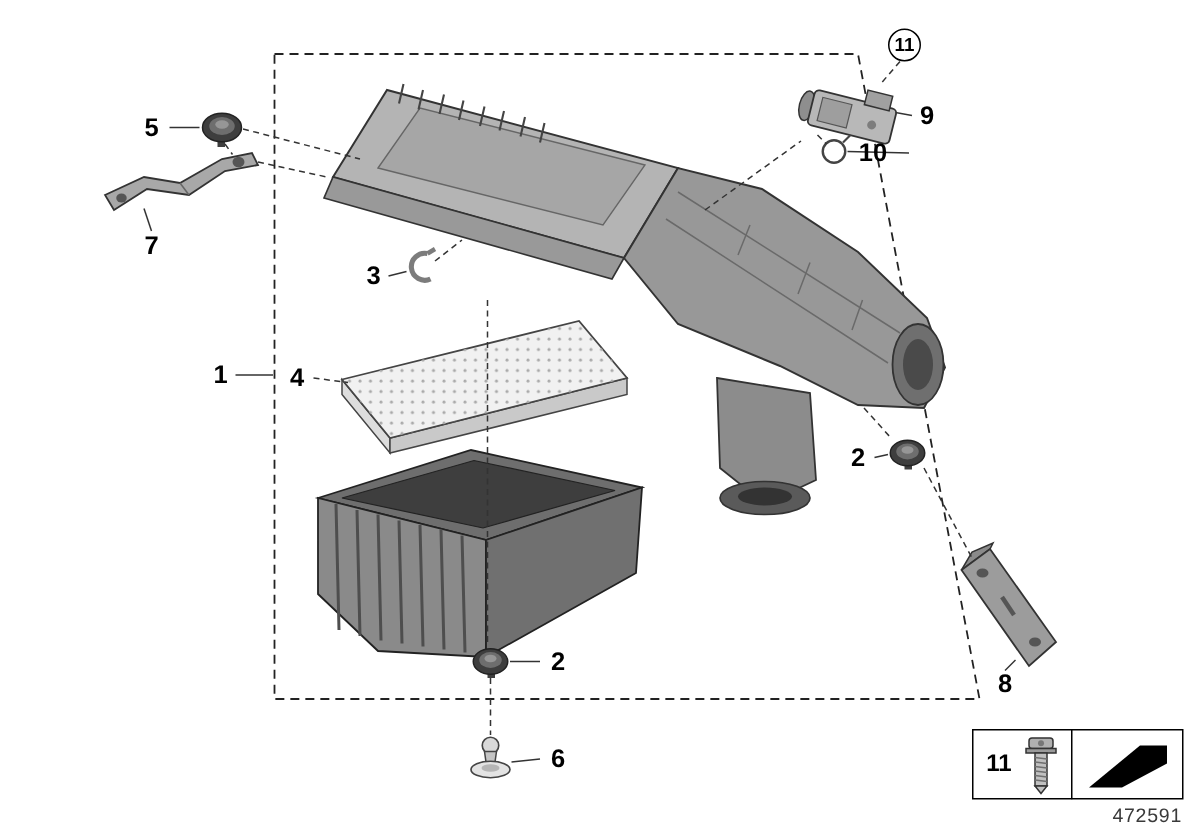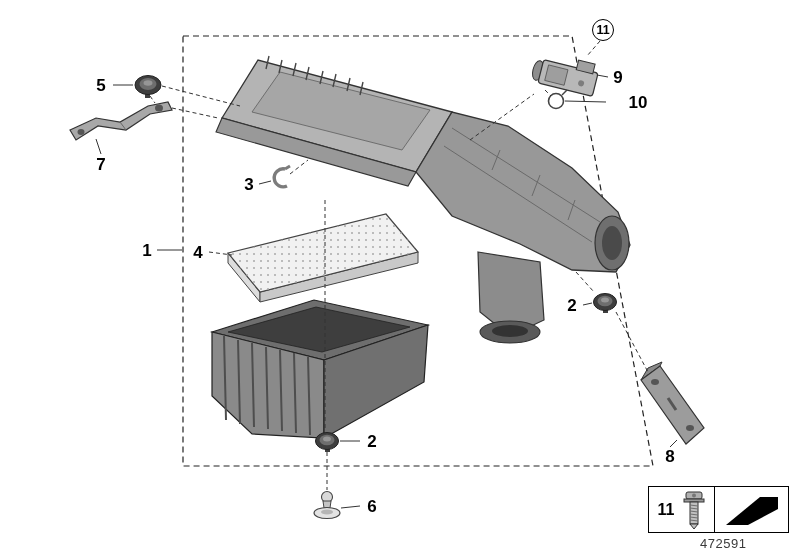--- a/index.html
+++ b/index.html
@@ -15,21 +15,21 @@
     width:22px; height:22px; border:1.6px solid #000; border-radius:50%;
     display:flex; align-items:center; justify-content:center; font-size:12.5px;
     background:#fff;
   }
   .legend-box {
     position:absolute; border:1.5px solid #000; background:#fff;
     display:flex; align-items:center; justify-content:center; gap:9px;
   }
   .legend-num { font-weight:bold; font-size:16px; color:#000; }
   .drawing-number {
-    position:absolute; left:700px; top:536px; width:88px; text-align:left;
+    position:absolute; left:700px; top:536px; width:88px; text-align:right;
     font-size:13px; color:#3a3a3a; letter-spacing:.5px;
   }
 </style>
 </head>
 <body>
 
 <div class="stage">
 
   <svg class="drawing" width="800" height="560" viewBox="0 0 800 560">
     <defs>
@@ -172,21 +172,21 @@
   <div class="callout" style="left:101px;top:85px">5</div>
   <div class="callout" style="left:101px;top:164px">7</div>
   <div class="callout" style="left:249px;top:184px">3</div>
   <div class="callout" style="left:147px;top:250px">1</div>
   <div class="callout" style="left:198px;top:252px">4</div>
   <div class="callout" style="left:572px;top:305px">2</div>
   <div class="callout" style="left:670px;top:456px">8</div>
   <div class="callout" style="left:372px;top:441px">2</div>
   <div class="callout" style="left:372px;top:506px">6</div>
   <div class="callout" style="left:618px;top:77px">9</div>
-  <div class="callout" style="left:638px;top:102px">10</div>
+  <div class="callout" style="left:582px;top:102px">10</div>
   <div class="callout circled" style="left:603px;top:30px">11</div>
 
   <div class="legend-box" style="left:648px;top:486px;width:67px;height:47px">
     <span class="legend-num">11</span>
     <svg width="22" height="40" viewBox="0 0 22 40">
       <rect x="3" y="2" width="16" height="7" rx="2" fill="#b0b0b0" stroke="#333" stroke-width="1"></rect>
       <circle cx="11" cy="5.5" r="2" fill="#777"></circle>
       <rect x="1" y="9" width="20" height="3" fill="#9a9a9a" stroke="#333" stroke-width="1"></rect>
       <rect x="7" y="12" width="8" height="22" fill="#c0c0c0" stroke="#333" stroke-width="1"></rect>
       <path d="M7,15 L15,16 M7,18 L15,19 M7,21 L15,22 M7,24 L15,25 M7,27 L15,28 M7,30 L15,31" stroke="#6f6f6f" stroke-width="1" fill="none"></path>

